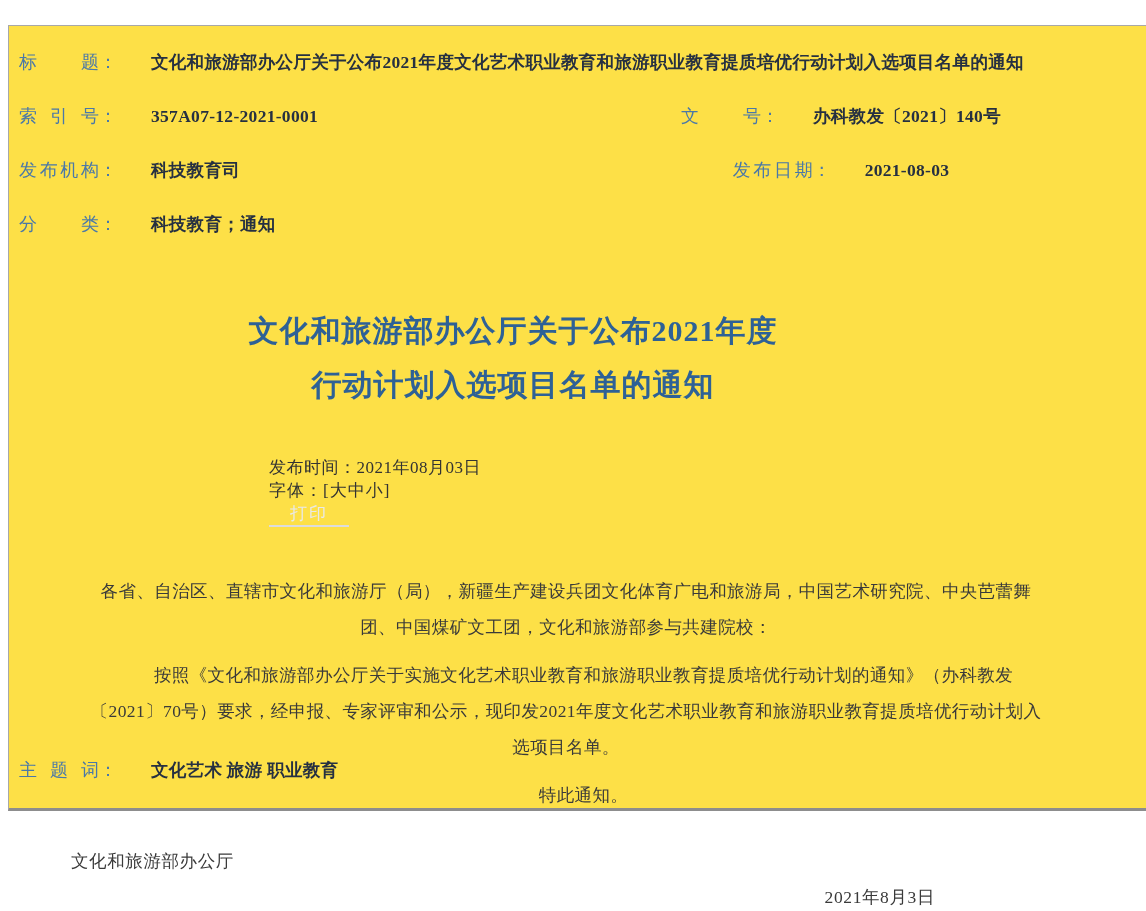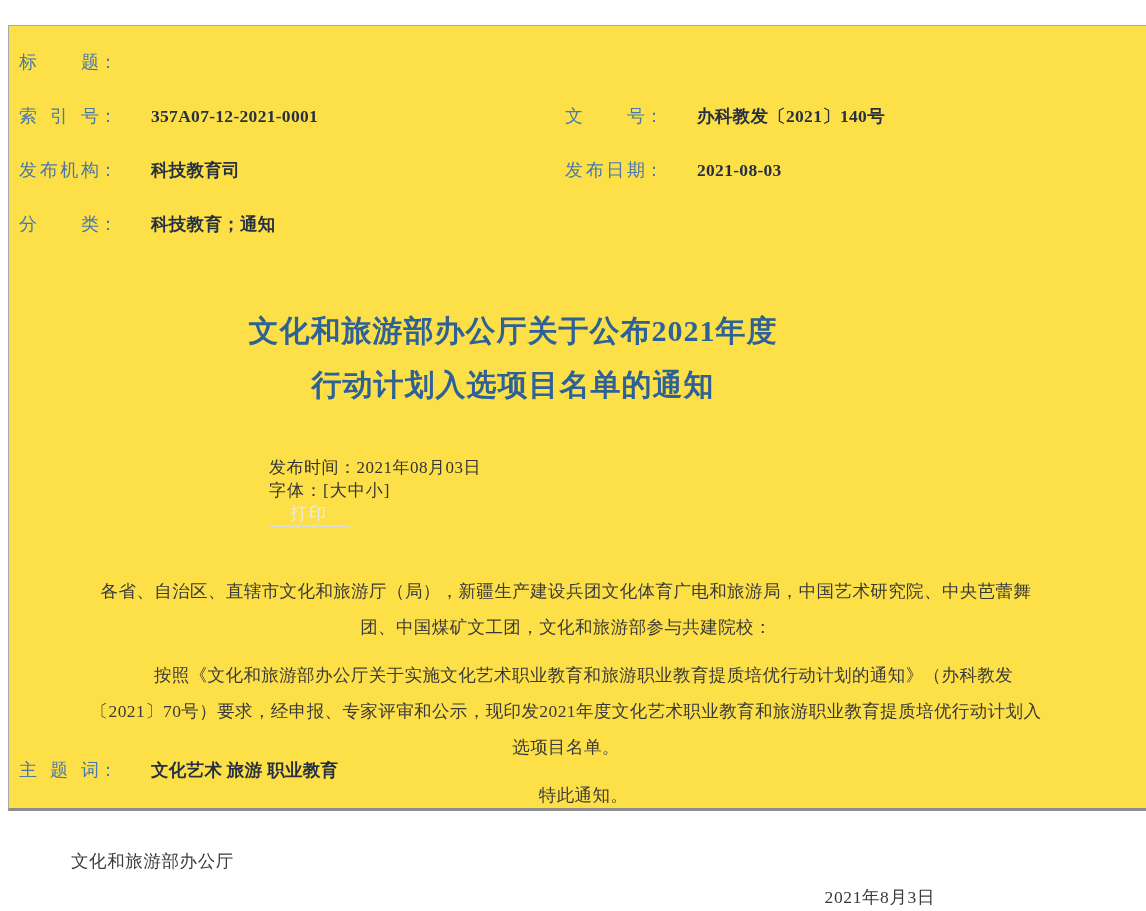--- a/index.html
+++ b/index.html
@@ -28,21 +28,21 @@
   }
   .meta-row {
     display: flex;
     align-items: baseline;
     margin-bottom: 26px;
     min-height: 28px;
   }
   .meta-row:last-child { margin-bottom: 0; flex-direction: column; }
   .meta-cell { display: flex; align-items: baseline; }
   .cell-left  { width: 546px; flex: 0 0 546px; }
-  .cell-right { flex: 1; }
+  .cell-right { flex: 1; justify-content: center; }
   .meta-label {
     display: inline-block;
     width: 80px;
     font-size: 18px;
     color: #4a78a8;
     text-align: justify;
     text-align-last: justify;
     white-space: nowrap;
   }
   .meta-colon { font-size: 18px; color: #4a78a8; }
@@ -111,20 +111,21 @@
 <body>
 
 <div class="page">
 
   <div class="meta-box">
 
     <div class="meta-row">
       <div class="meta-cell">
         <span class="meta-label">标题</span>
           <span class="meta-colon">：</span>
+        <span class="meta-value">文化和旅游部办公厅关于公布2021年度文化艺术职业教育和旅游职业教育提质培优行动计划入选项目名单的通知</span>
       </div>
     </div>
 
     <div class="meta-row">
       <div class="meta-cell cell-left">
         <span class="meta-label">索引号</span>
           <span class="meta-colon">：</span>
         <span class="meta-value">357A07-12-2021-0001</span>
       </div>
       <div class="meta-cell cell-right">

